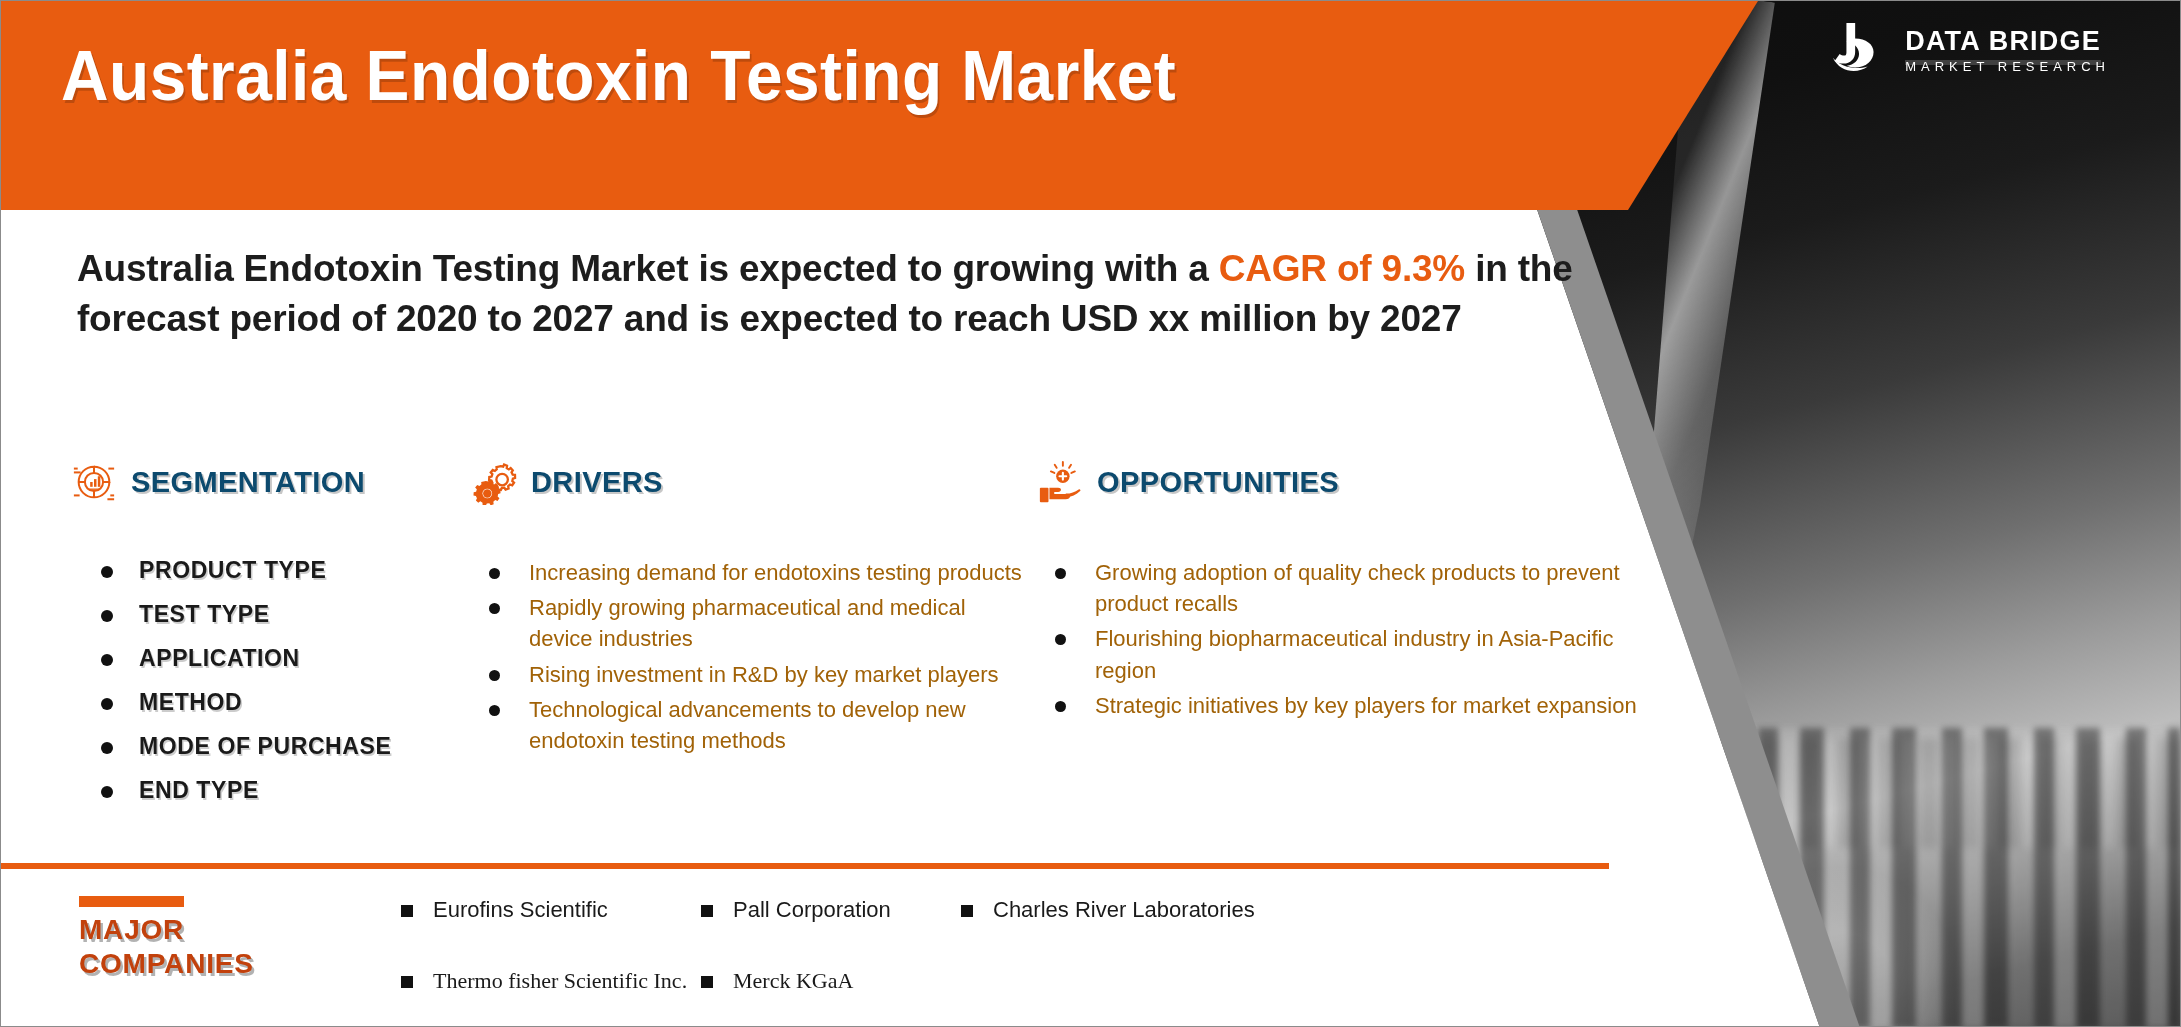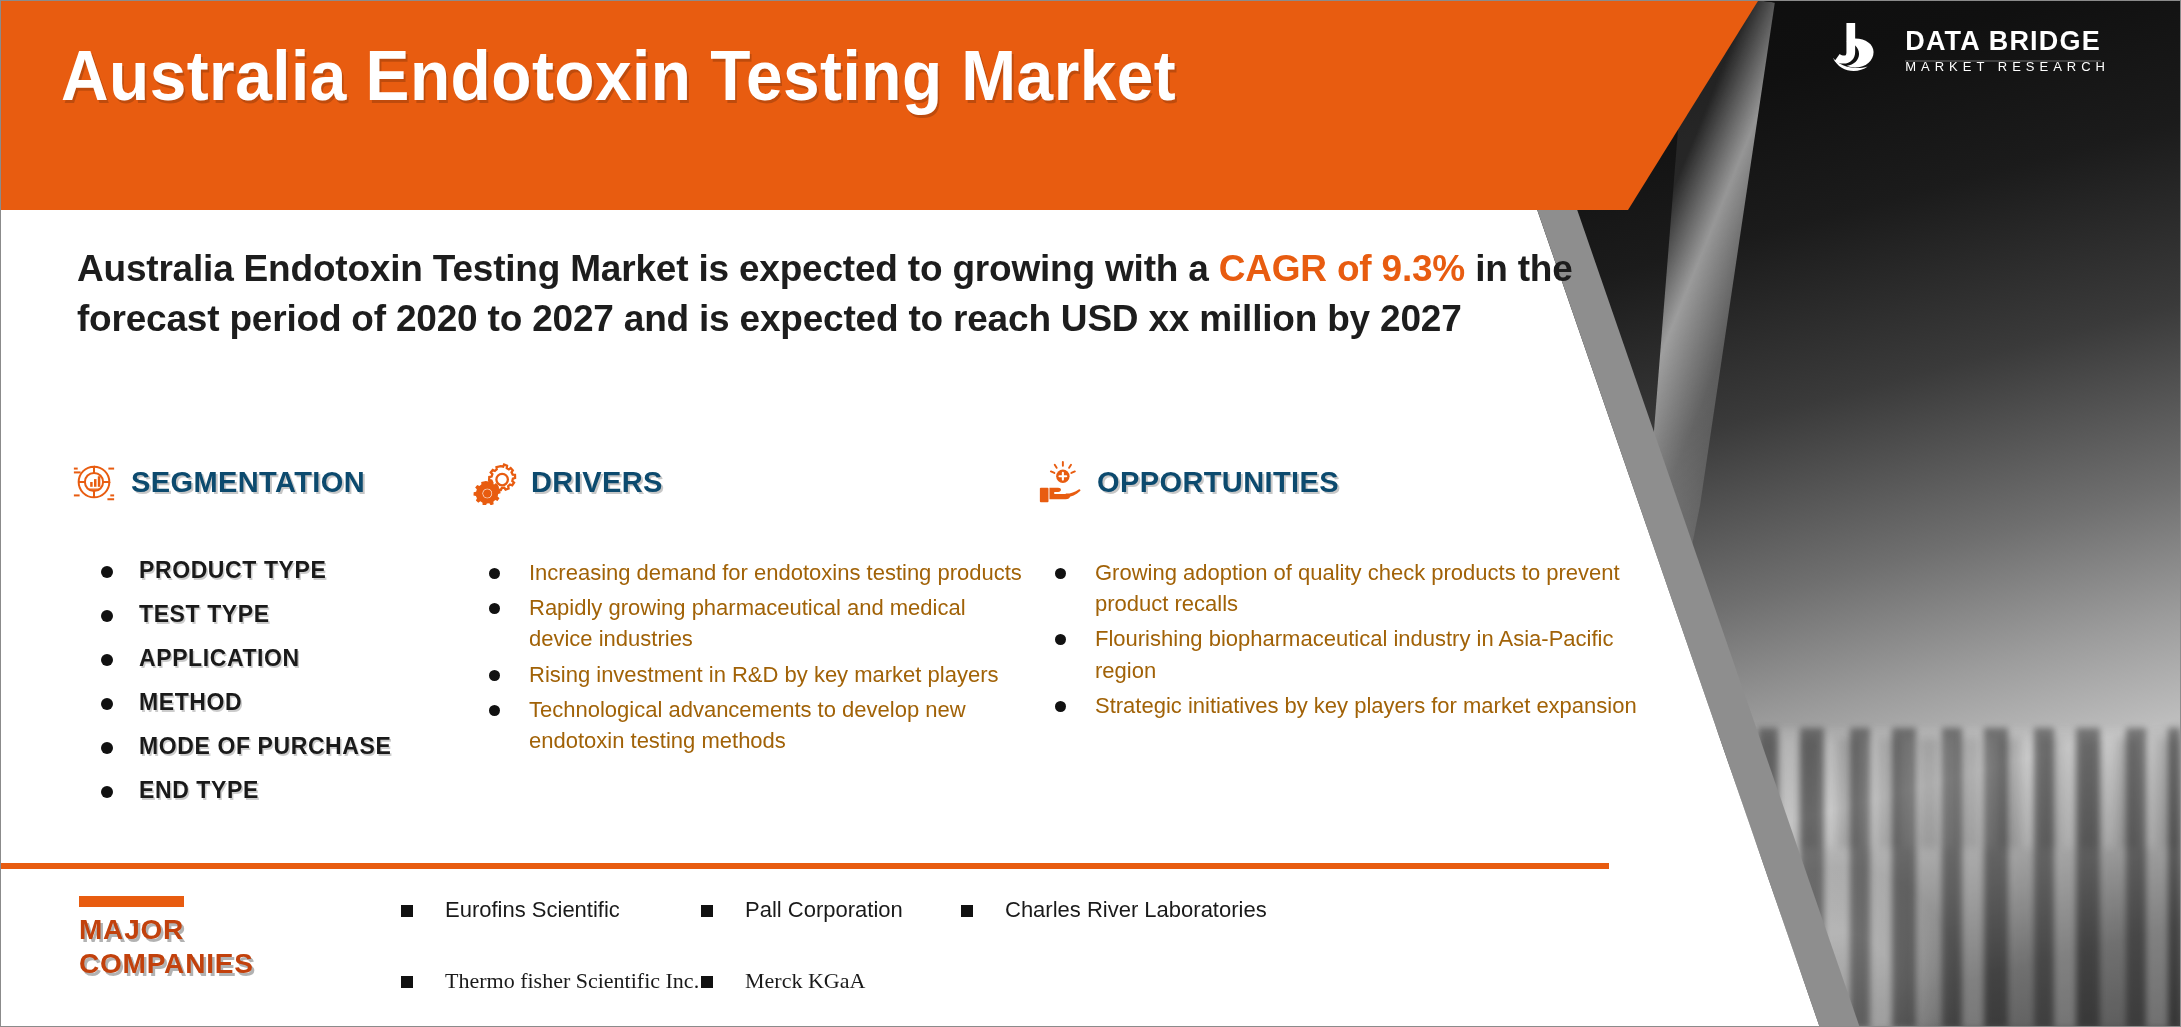--- a/index.html
+++ b/index.html
@@ -105,21 +105,21 @@
   
   .logo{
     position:absolute; right:70px; top:18px;
     display:flex; align-items:center; gap:14px;
     z-index:6;
   }
   .logo-mark{ width:62px; height:62px; }
   .logo-text{ color:#ffffff; line-height:1; }
   .logo-name{
     font-size:27px; font-weight:700; letter-spacing:1.2px;
-    border-bottom:2px solid #404040; padding-bottom:4px;
+    border-bottom:5px solid #404040; padding-bottom:4px;
   }
   .logo-sub{
     font-size:13px; letter-spacing:5px; margin-top:5px; text-align:center;
   }
 
   
   .subtitle{
     position:absolute; left:76px; top:243px;
     width:1560px;
     font-size:37px; font-weight:700; color:#1d1d1d;
@@ -189,21 +189,21 @@
 
   .companies{
     position:absolute; left:400px; top:896px; z-index:4;
     width:1200px;
   }
   .cmp-row{ display:flex; }
   .cmp-row + .cmp-row{ margin-top:45px;font-family:Liberation Serif, serif; }
   .cmp{
     position:relative;
     font-size:22px; color:#1a1a1a;
-    padding-left:44px;
+    padding-left:32px;
   }
   .cmp::before{
     content:""; position:absolute; left:0; top:8px;
     width:12px; height:12px; background:#111111;
   }
   .c1{ width:300px; }
   .c2{ width:260px; }
   .c3{ width:320px; }
 </style>
 </head>

